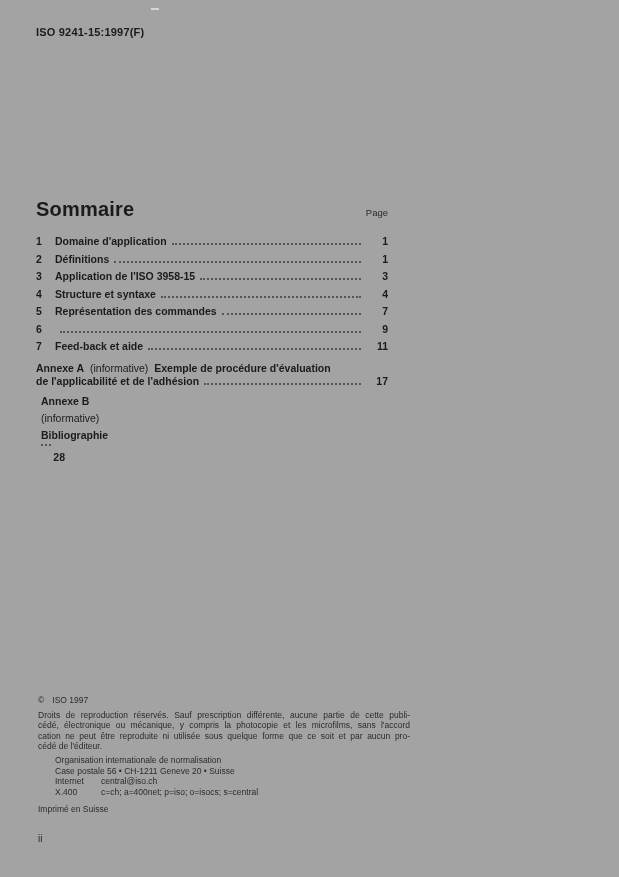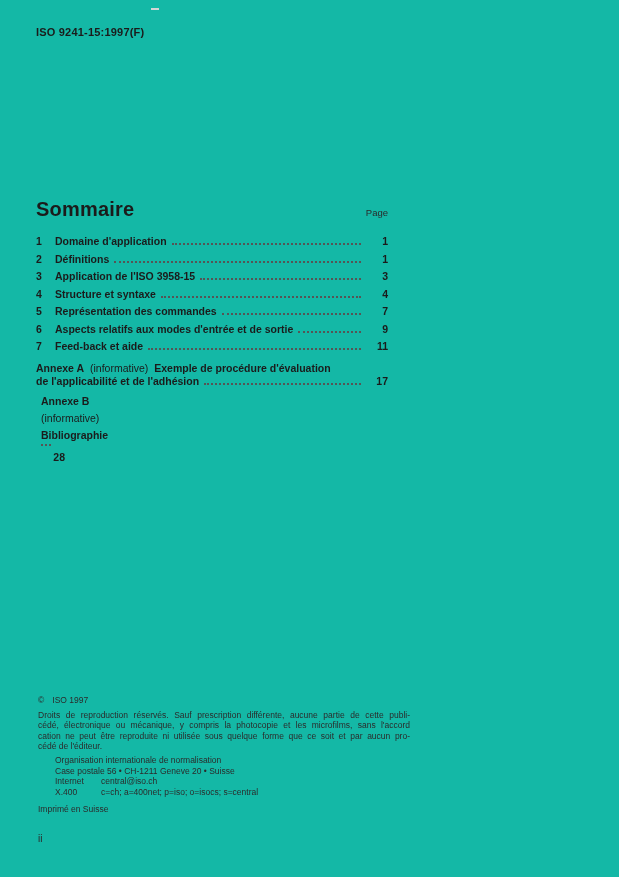--- a/index.html
+++ b/index.html
@@ -2,21 +2,21 @@
 <html><head>
 <meta charset="utf-8">
 <style>
   * { margin: 0; padding: 0; box-sizing: border-box; }
   html, body { background: #e8e8e8; }
   body { font-family: "Liberation Sans", "DejaVu Sans", sans-serif; }
   .page {
     position: relative;
     width: 619px;
     height: 877px;
-    background: #14b8a6;
+    background: #a3a3a3;
     color: #1b1b1b;
     overflow: hidden;
     margin: 0 auto;
   }
   .scan-artifact {
     position: absolute;
     left: 151px; top: 8px;
     width: 8px; height: 2px;
     background: #d6d6d6;
   }
@@ -144,21 +144,20 @@
 
       <div class="toc-row">
         <span class="toc-num">5</span>
         <span class="toc-entry-title">Représentation des commandes</span>
         <span class="leader"></span>
         <span class="toc-pg">7</span>
       </div>
 
       <div class="toc-row">
         <span class="toc-num">6</span>
-        <span class="toc-entry-title">Aspects relatifs aux modes d'entrée et de sortie</span>
         <span class="leader"></span>
         <span class="toc-pg">9</span>
       </div>
 
       <div class="toc-row">
         <span class="toc-num">7</span>
         <span class="toc-entry-title">Feed-back et aide</span>
         <span class="leader"></span>
         <span class="toc-pg">11</span>
       </div>

